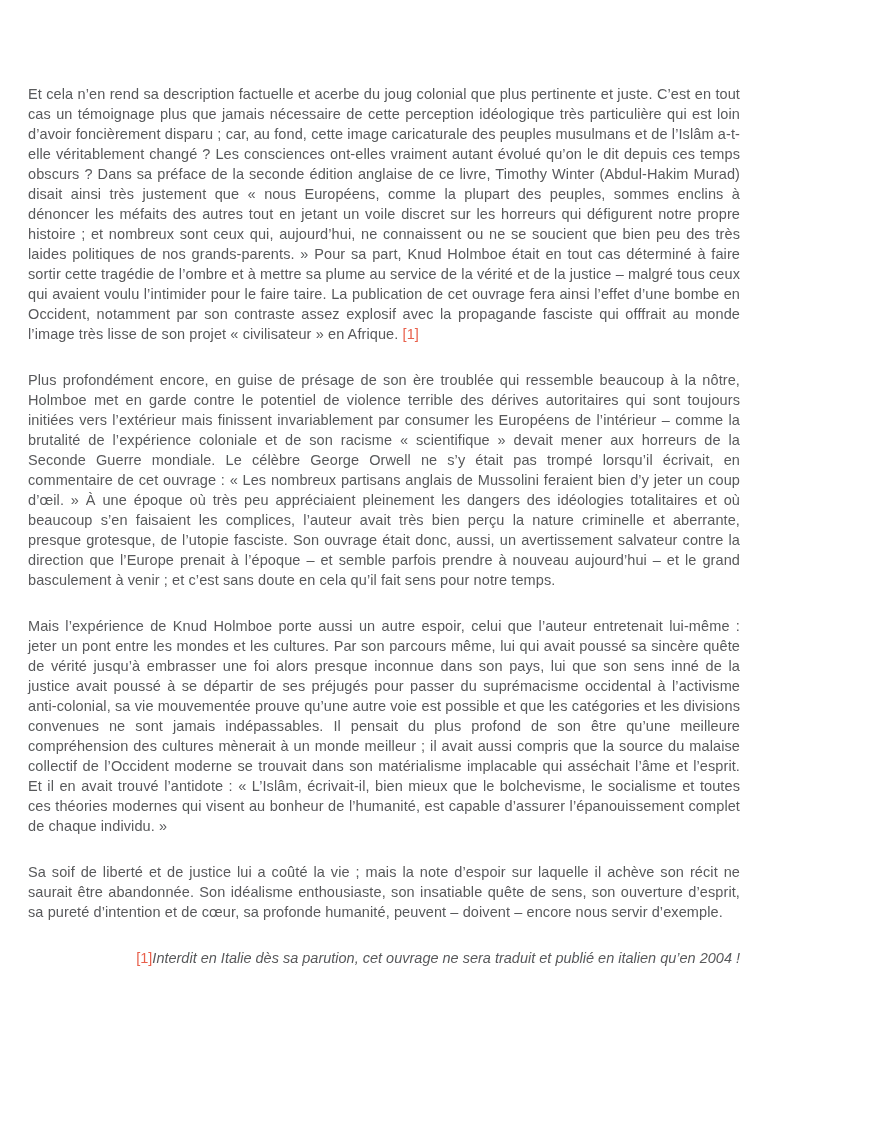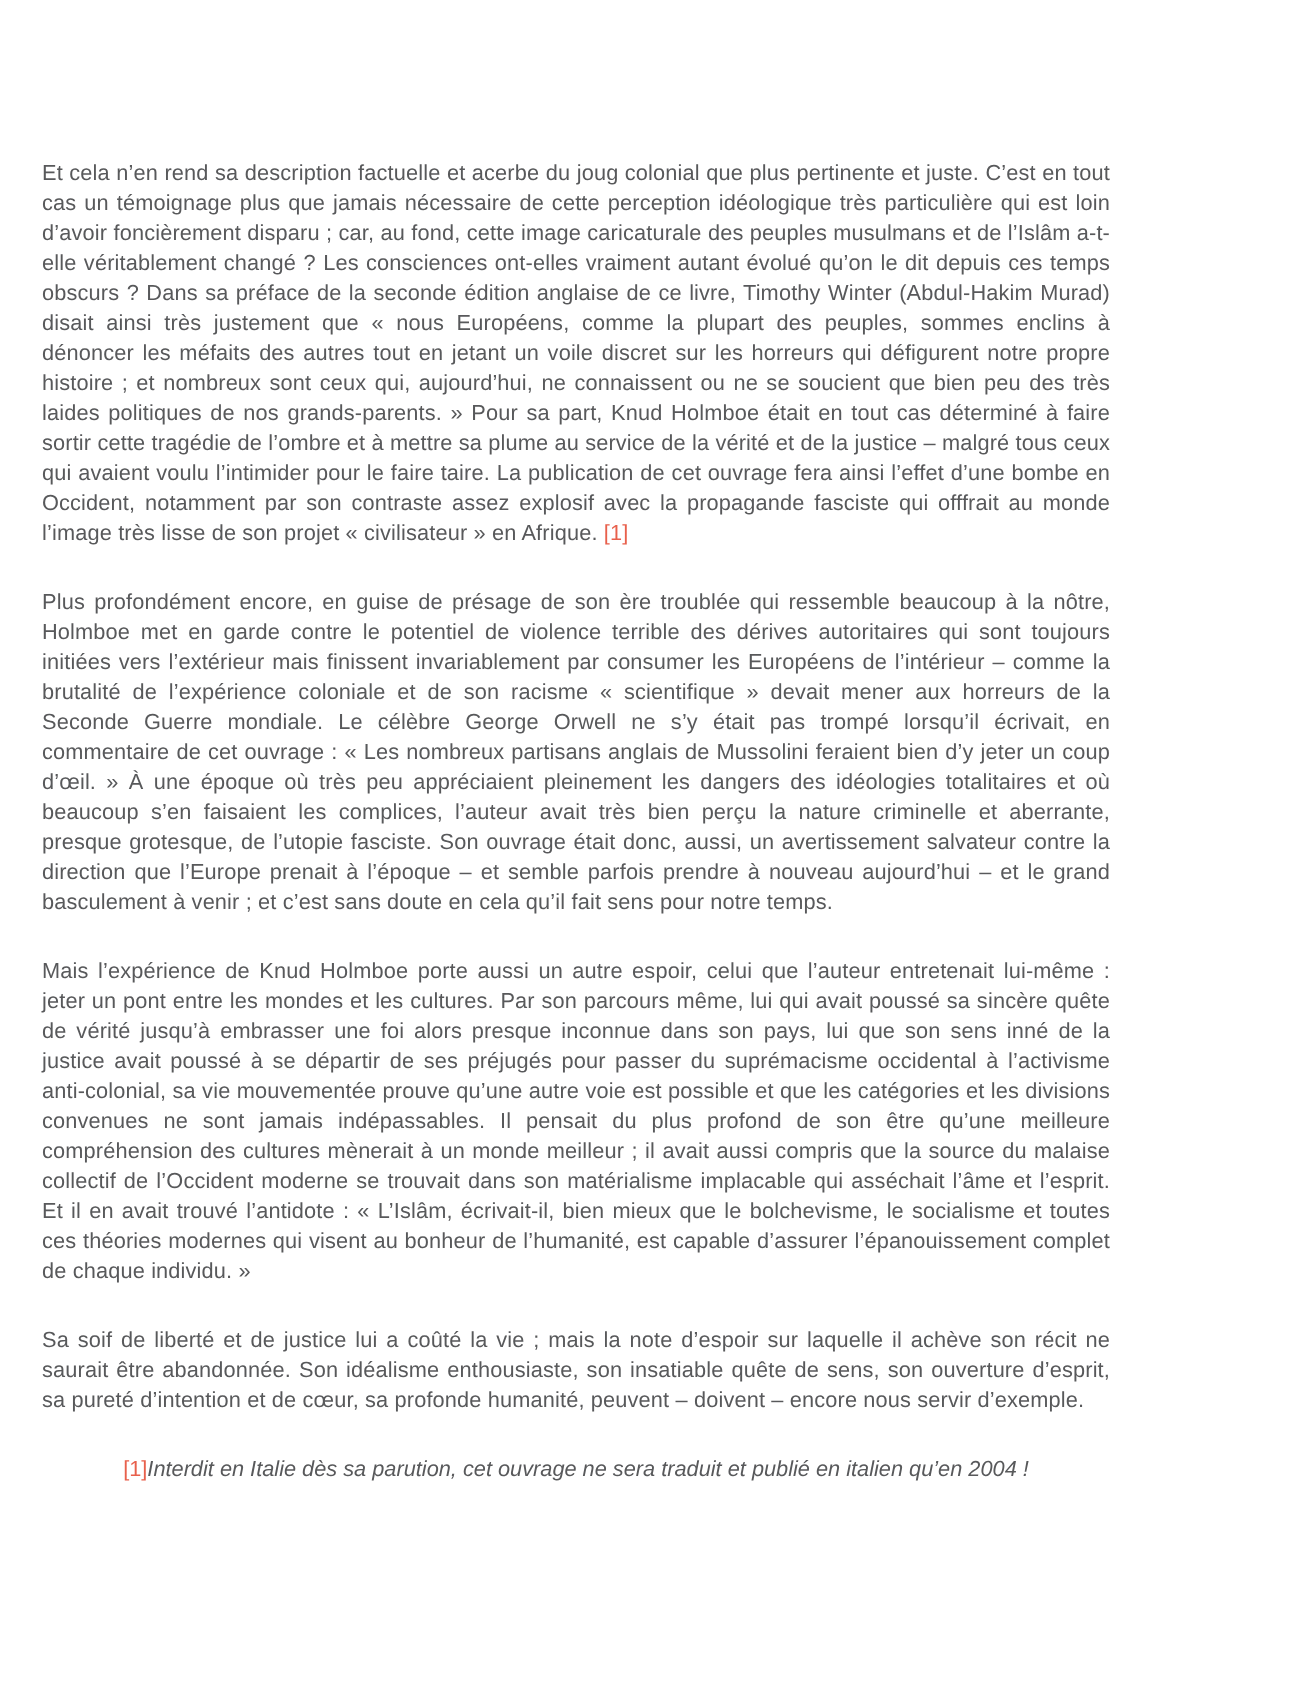--- a/index.html
+++ b/index.html
@@ -10,21 +10,21 @@
   body {
     width: 870px;
     height: 1131px;
     overflow: hidden;
     font-family: "Liberation Sans", "DejaVu Sans", sans-serif;
   }
   .page {
     box-sizing: border-box;
     width: 769px;
     min-height: 1131px;
-    padding: 106px 29px 40px 28px;
+    padding: 84px 29px 40px 28px;
     background: #ffffff;
   }
   .para {
     margin: 0 0 26px 0;
     font-size: 14.5px;
     line-height: 20px;
     color: #58595b;
     text-align: justify;
     letter-spacing: 0.1px;
   }
@@ -32,21 +32,21 @@
     color: #e8604c;
     text-decoration: none;
     cursor: pointer;
     font-style: normal;
   }
   .footnote {
     margin: 0;
     font-size: 14.5px;
     line-height: 20px;
     color: #58595b;
-    text-align: center;
+    text-align: right;
   }
   .footnote .fn-text {
     font-style: italic;
   }
 </style>
 </head>
 <body>
 
 <div class="page">
 

